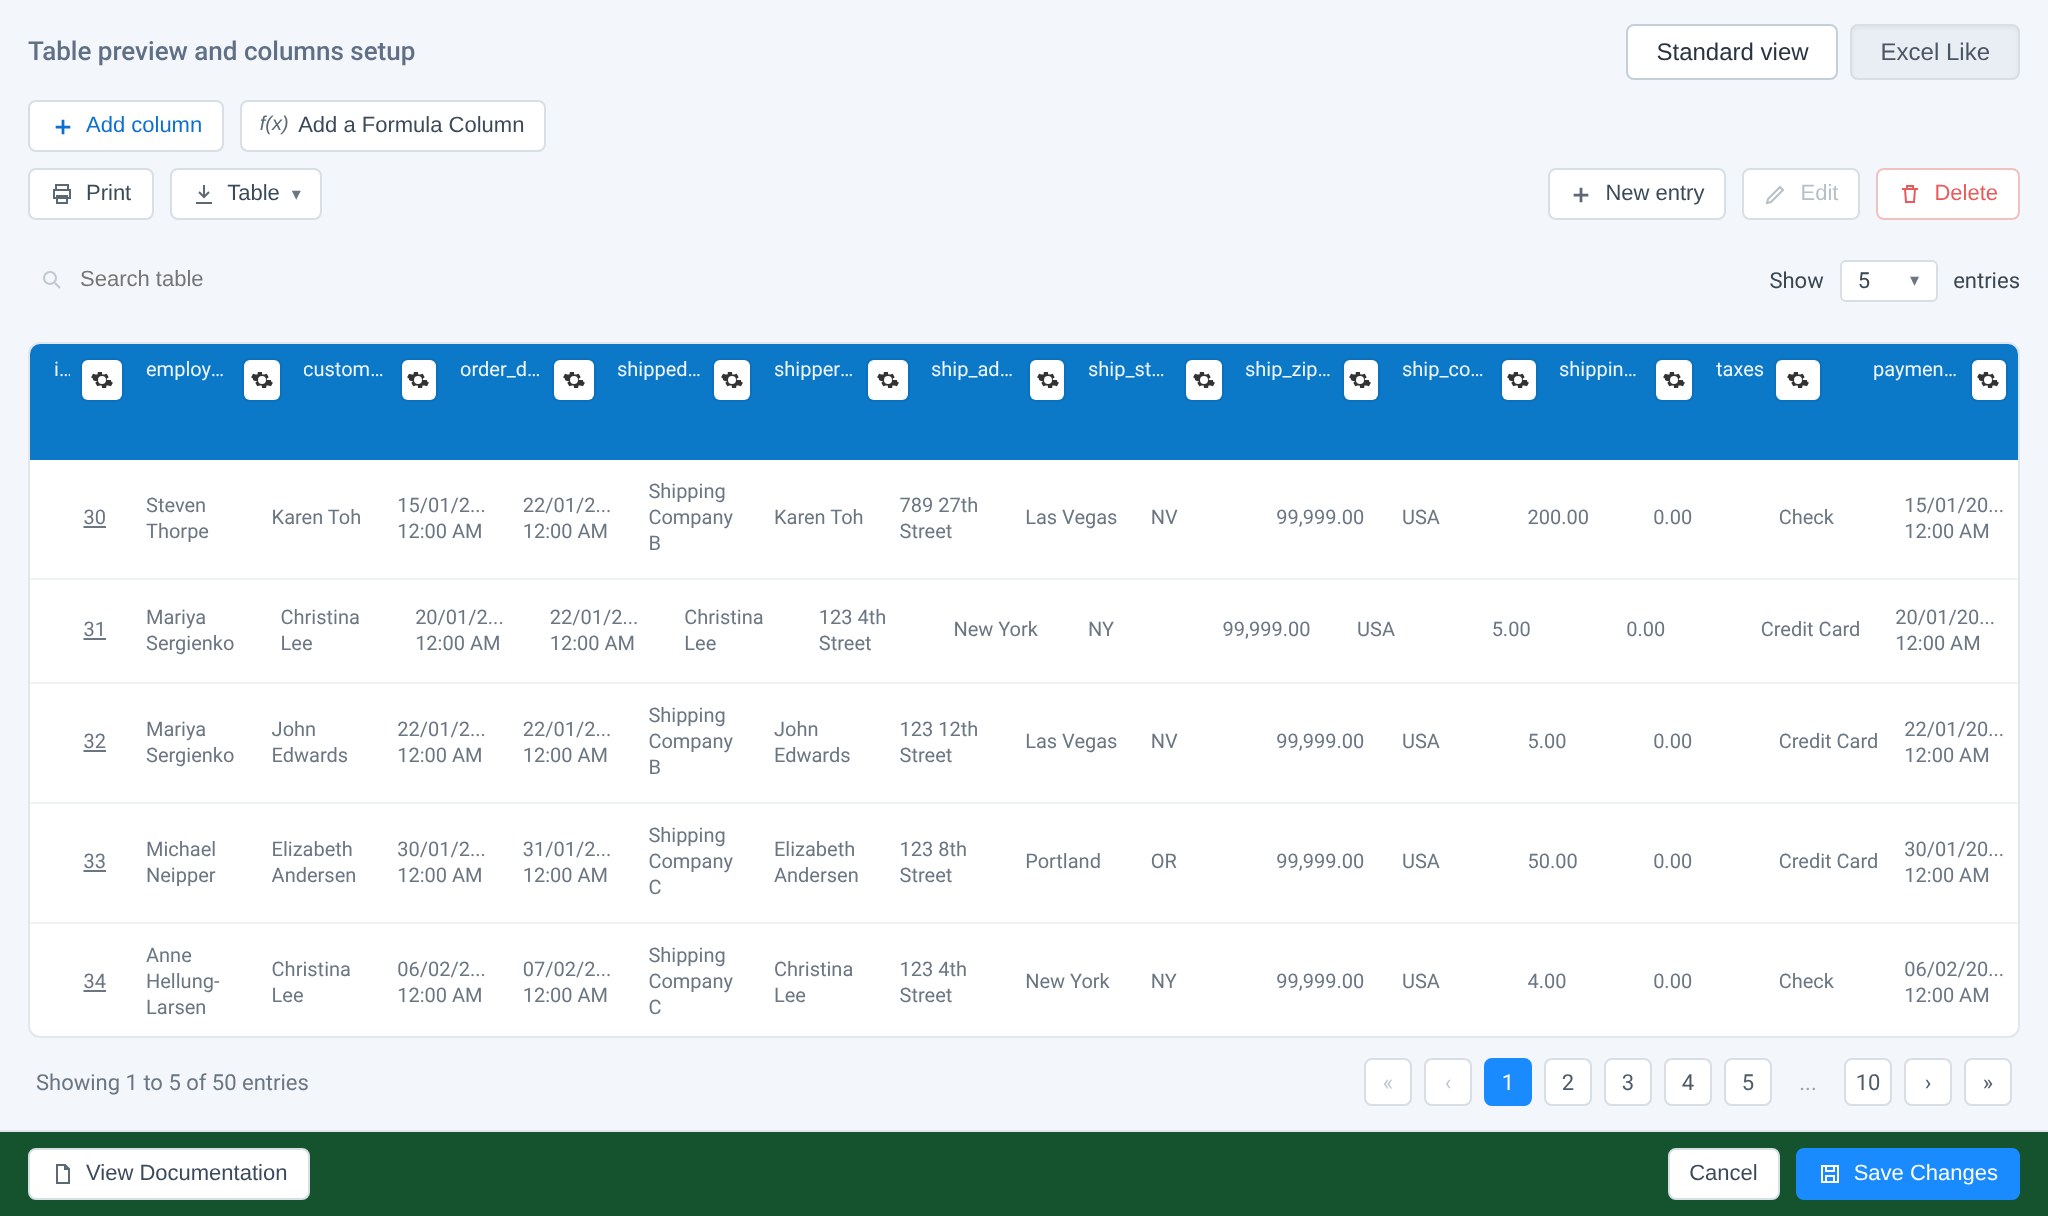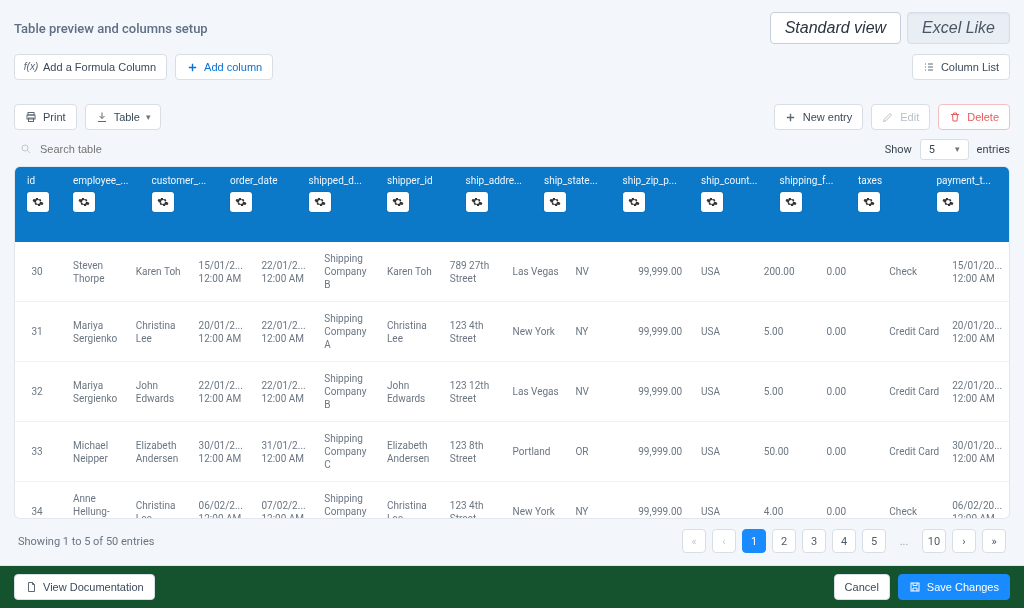--- a/index.html
+++ b/index.html
@@ -8,56 +8,56 @@
   --blue:#0b70cf; --blue2:#1a8bff; --blue-light:#eaf2fb; --danger:#e95b5b;
   --header:#0c78c8;
 }
 *{box-sizing:border-box;}
 html,body{margin:0;padding:0;font-family:-apple-system,BlinkMacSystemFont,"Segoe UI",Roboto,Arial,sans-serif;font-size:11px;color:var(--text);background:var(--bg);}
 body{width:1024px;height:608px;display:flex;flex-direction:column;}
 .main{flex:1;padding:6px 14px 0 14px;display:flex;flex-direction:column;min-height:0;}
 .titlebar{display:flex;align-items:center;justify-content:space-between;padding:6px 0 10px;}
 .page-title{color:#5f6f85;font-size:13px;font-weight:500;}
 .seg{display:flex;gap:6px;}
-.seg button{background:var(--card);border:1px solid var(--border);border-radius:4px;padding:6px 14px;color:#4a5663;font-size:16px;cursor:pointer;font-weight:500;font-style:italic;}
+.seg button{background:var(--card);border:1px solid var(--border);border-radius:4px;padding:6px 14px;color:#4a5663;font-size:12px;cursor:pointer;font-weight:500;}
 .seg button.active{background:var(--card);border-color:#c5cfd9;color:#2a3440;}
 .seg button.inactive{background:#e9eef4;box-shadow:inset 0 1px 2px rgba(0,0,0,.05);}
 
 .toolbar{display:flex;align-items:center;gap:8px;padding-bottom:8px;}
 .btn{background:var(--card);border:1px solid var(--border);border-radius:4px;padding:6px 10px;display:inline-flex;align-items:center;gap:6px;color:#3b4a5a;font-size:11px;cursor:pointer;line-height:1;}
 .btn .ic{width:12px;height:12px;display:inline-flex;align-items:center;justify-content:center;color:#5c6873;}
 .btn.primary{color:var(--blue);}
 .btn.primary .ic{color:var(--blue);}
 .btn.danger-text{color:var(--danger);}
 .btn.danger-text .ic{color:var(--danger);}
 .btn.danger-outline{color:var(--danger);border-color:#f3c0c0;}
 .btn.danger-outline .ic{color:var(--danger);}
 .btn.disabled{color:#b7bfc8;}
 .btn.disabled .ic{color:#b7bfc8;}
 .spacer{flex:1;}
 
-.subbar{display:flex;align-items:center;gap:2px;padding-bottom:6px;}
+.subbar{display:flex;align-items:center;gap:2px;padding-bottom:20px;margin-top:11px;}
 .search{flex:0 0 140px;border:0;background:transparent;display:flex;align-items:center;gap:6px;color:var(--muted2);padding:4px 6px;}
 .search input{border:0;background:transparent;color:var(--muted2);font-size:11px;outline:none;width:100%;}
 .show-block{display:flex;align-items:center;gap:8px;margin-left:auto;}
 .select{background:var(--card);border:1px solid var(--border);border-radius:3px;padding:3px 8px;display:inline-flex;align-items:center;gap:20px;}
 .caret{font-size:9px;color:#6b7682;}
 
 .table-card{background:var(--card);border:1px solid var(--border2);border-radius:6px;overflow:hidden;flex:1;display:flex;flex-direction:column;min-height:0;}
 .thead{background:var(--header);color:#fff;display:flex;}
-.col{padding:8px 6px 30px 6px;min-width:0;position:relative;display:flex;flex-direction:column;gap:6px;}
+.col{padding:8px 6px 30px 6px;min-width:0;position:relative;display:flex;gap:6px;}
 .col.id{flex:0 0 52px;padding-left:12px;}
 .col.std{flex:1 1 0;}
 .th-label{font-size:10px;white-space:nowrap;overflow:hidden;text-overflow:ellipsis;color:#f0f6fc;}
 .gear{background:#fff;border-radius:3px;width:22px;height:20px;display:flex;align-items:center;justify-content:center;color:#333;box-shadow:0 0 0 1px rgba(0,0,0,.05);}
 
 .tbody{flex:1;display:flex;flex-direction:column;}
 .row{display:flex;border-bottom:1px solid #eef1f5;align-items:center;min-height:52px;}
 .cell{flex:1 1 0;padding:10px 6px;font-size:10px;color:#6b7682;overflow:hidden;text-overflow:ellipsis;line-height:1.3;}
-.cell.id{flex:0 0 52px;text-align:center;padding-right:14px;color:#6b7682;}
+.cell.id{flex:0 0 52px;text-align:right;padding-right:14px;color:#6b7682;text-decoration:underline;}
 
 .footerbar{display:flex;align-items:center;justify-content:space-between;padding:10px 4px 12px;}
 .pager{display:flex;gap:6px;}
 .pbtn{border:1px solid var(--border);background:var(--card);border-radius:4px;min-width:24px;height:24px;display:inline-flex;align-items:center;justify-content:center;color:#4f5b67;font-size:11px;cursor:pointer;}
 .pbtn.active{background:var(--blue2);color:#fff;border-color:var(--blue2);}
 .pbtn.muted{color:#c0c7cf;}
 .pbtn.ell{background:transparent;border-color:transparent;color:#9aa3ad;}
 
 .bottombar{display:flex;align-items:center;justify-content:space-between;padding:8px 14px;border-top:1px solid var(--border2);background:#14532d;}
 .btn.save{background:var(--blue2);border-color:var(--blue2);color:#fff;}
@@ -71,44 +71,36 @@
 
   <div class="titlebar">
     <div class="page-title">Table preview and columns setup</div>
     <div class="seg">
       <button class="active">Standard view</button>
       <button class="inactive">Excel Like</button>
     </div>
   </div>
 
   <div class="toolbar">
+    <button class="btn primary">
+      <span class="ic">
+          <svg width="11" height="11" viewBox="0 0 24 24" fill="none" stroke="currentColor" stroke-width="3">
+            <path d="M12 4v16M4 12h16"></path>
+          </svg>
+        </span>
+      <span>Add column</span>
+    </button>
     <button class="btn">
       <span class="ic" style="font-size:10px;font-style:italic;">f(x)</span>
       <span>Add a Formula Column</span>
     </button>
-    <button class="btn primary">
-      <span class="ic">
-          <svg width="11" height="11" viewBox="0 0 24 24" fill="none" stroke="currentColor" stroke-width="3">
-            <path d="M12 4v16M4 12h16"></path>
-          </svg>
-        </span>
-      <span>Add column</span>
-    </button>
     <div class="spacer"></div>
-    <button class="btn">
-      <span class="ic">
-          <svg width="12" height="12" viewBox="0 0 24 24" fill="none" stroke="currentColor" stroke-width="2">
-            <path d="M4 6h2M4 12h2M4 18h2M10 6h10M10 12h10M10 18h10"></path>
-          </svg>
-        </span>
-      <span>Column List</span>
-    </button>
-  </div>
-
-  <div class="toolbar" style="padding-top:0;margin-top:16px;">
+  </div>
+
+  <div class="toolbar" style="padding-top:0;">
     <button class="btn">
       <span class="ic">
           <svg width="12" height="12" viewBox="0 0 24 24" fill="none" stroke="currentColor" stroke-width="2">
             <rect x="6" y="3" width="12" height="5"></rect>
             <rect x="4" y="8" width="16" height="8"></rect>
             <rect x="7" y="14" width="10" height="7"></rect>
           </svg>
         </span>
       <span>Print</span>
     </button>
@@ -319,21 +311,20 @@
           <div class="cell">0.00</div>
           <div class="cell">Check</div>
           <div class="cell">15/01/20...<br>12:00 AM</div>
         </div>
         <div class="row">
           <div class="cell id">31</div>
           <div class="cell">Mariya Sergienko</div>
           <div class="cell">Christina Lee</div>
           <div class="cell">20/01/2...<br>12:00 AM</div>
           <div class="cell">22/01/2...<br>12:00 AM</div>
-          <div class="cell">Shipping Company A</div>
           <div class="cell">Christina Lee</div>
           <div class="cell">123 4th Street</div>
           <div class="cell">New York</div>
           <div class="cell">NY</div>
           <div class="cell">99,999.00</div>
           <div class="cell">USA</div>
           <div class="cell">5.00</div>
           <div class="cell">0.00</div>
           <div class="cell">Credit Card</div>
           <div class="cell">20/01/20...<br>12:00 AM</div>

